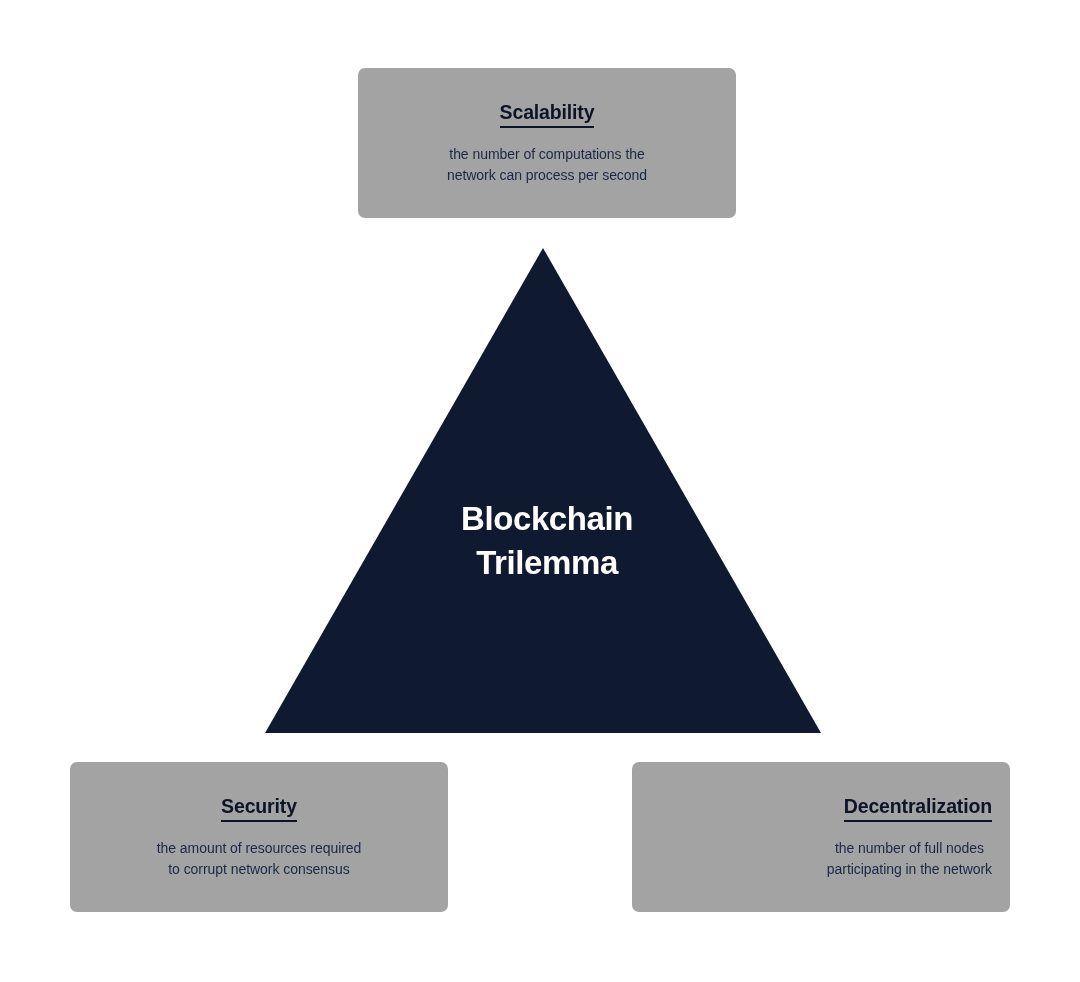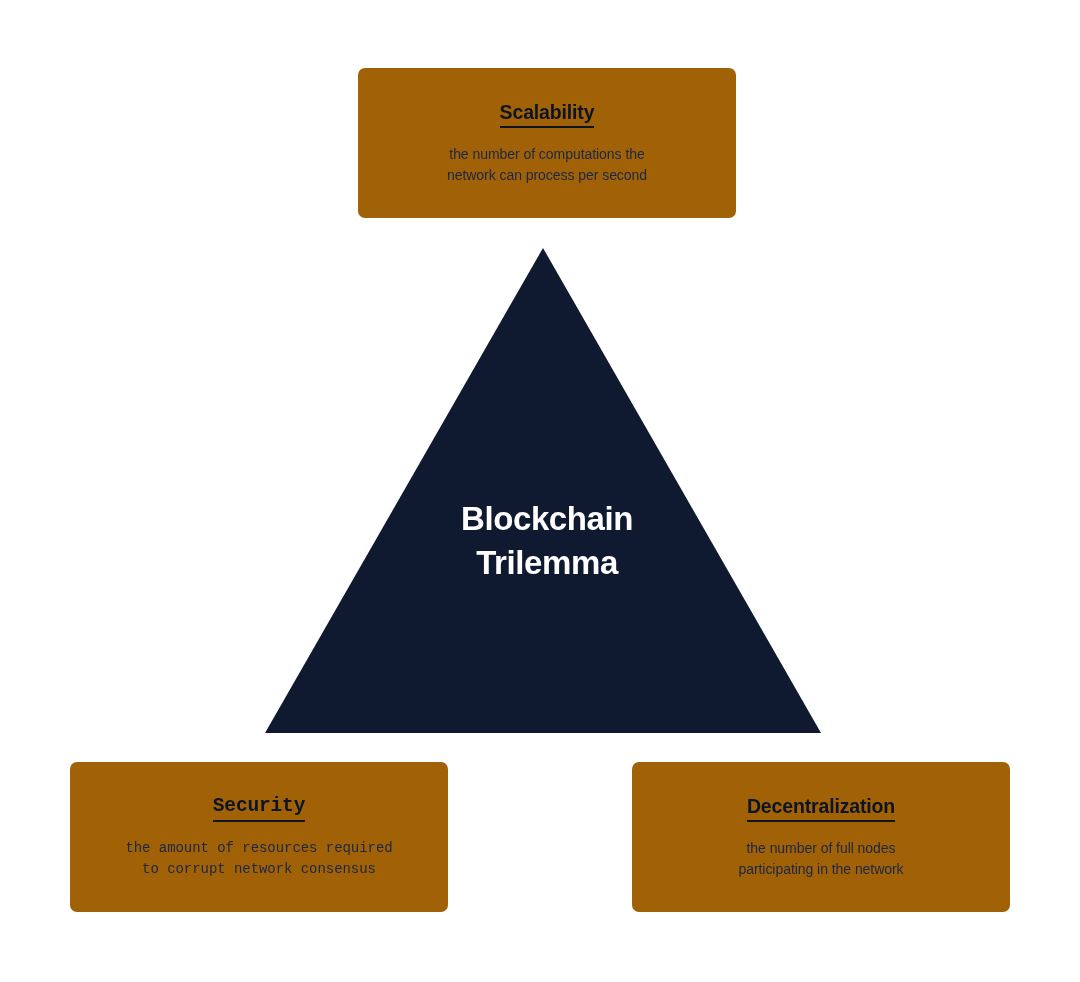--- a/index.html
+++ b/index.html
@@ -15,21 +15,21 @@
     position: relative;
     width: 1080px;
     height: 982px;
     background: #ffffff;
     overflow: hidden;
   }
 
   
   .card {
     position: absolute;
-    background: #a16207;
+    background: #a3a3a3;
     border-radius: 7px;
     box-sizing: border-box;
     display: flex;
     flex-direction: column;
     align-items: center;
     justify-content: center;
     padding: 14px 18px;
   }
   .card-title {
     font-size: 19.5px;
@@ -57,27 +57,27 @@
     left: 358px;
     top: 68px;
     width: 378px;
     height: 150px;
   }
   #card-security {
     left: 70px;
     top: 762px;
     width: 378px;
     height: 150px;
-    font-family: Liberation Mono, monospace;
   }
   #card-decentralization {
     left: 632px;
     top: 762px;
     width: 378px;
     height: 150px;
+    align-items: flex-end;
   }
 
   
   #triangle-wrap {
     position: absolute;
     left: 265px;
     top: 248px;
     width: 556px;
     height: 485px;
   }

